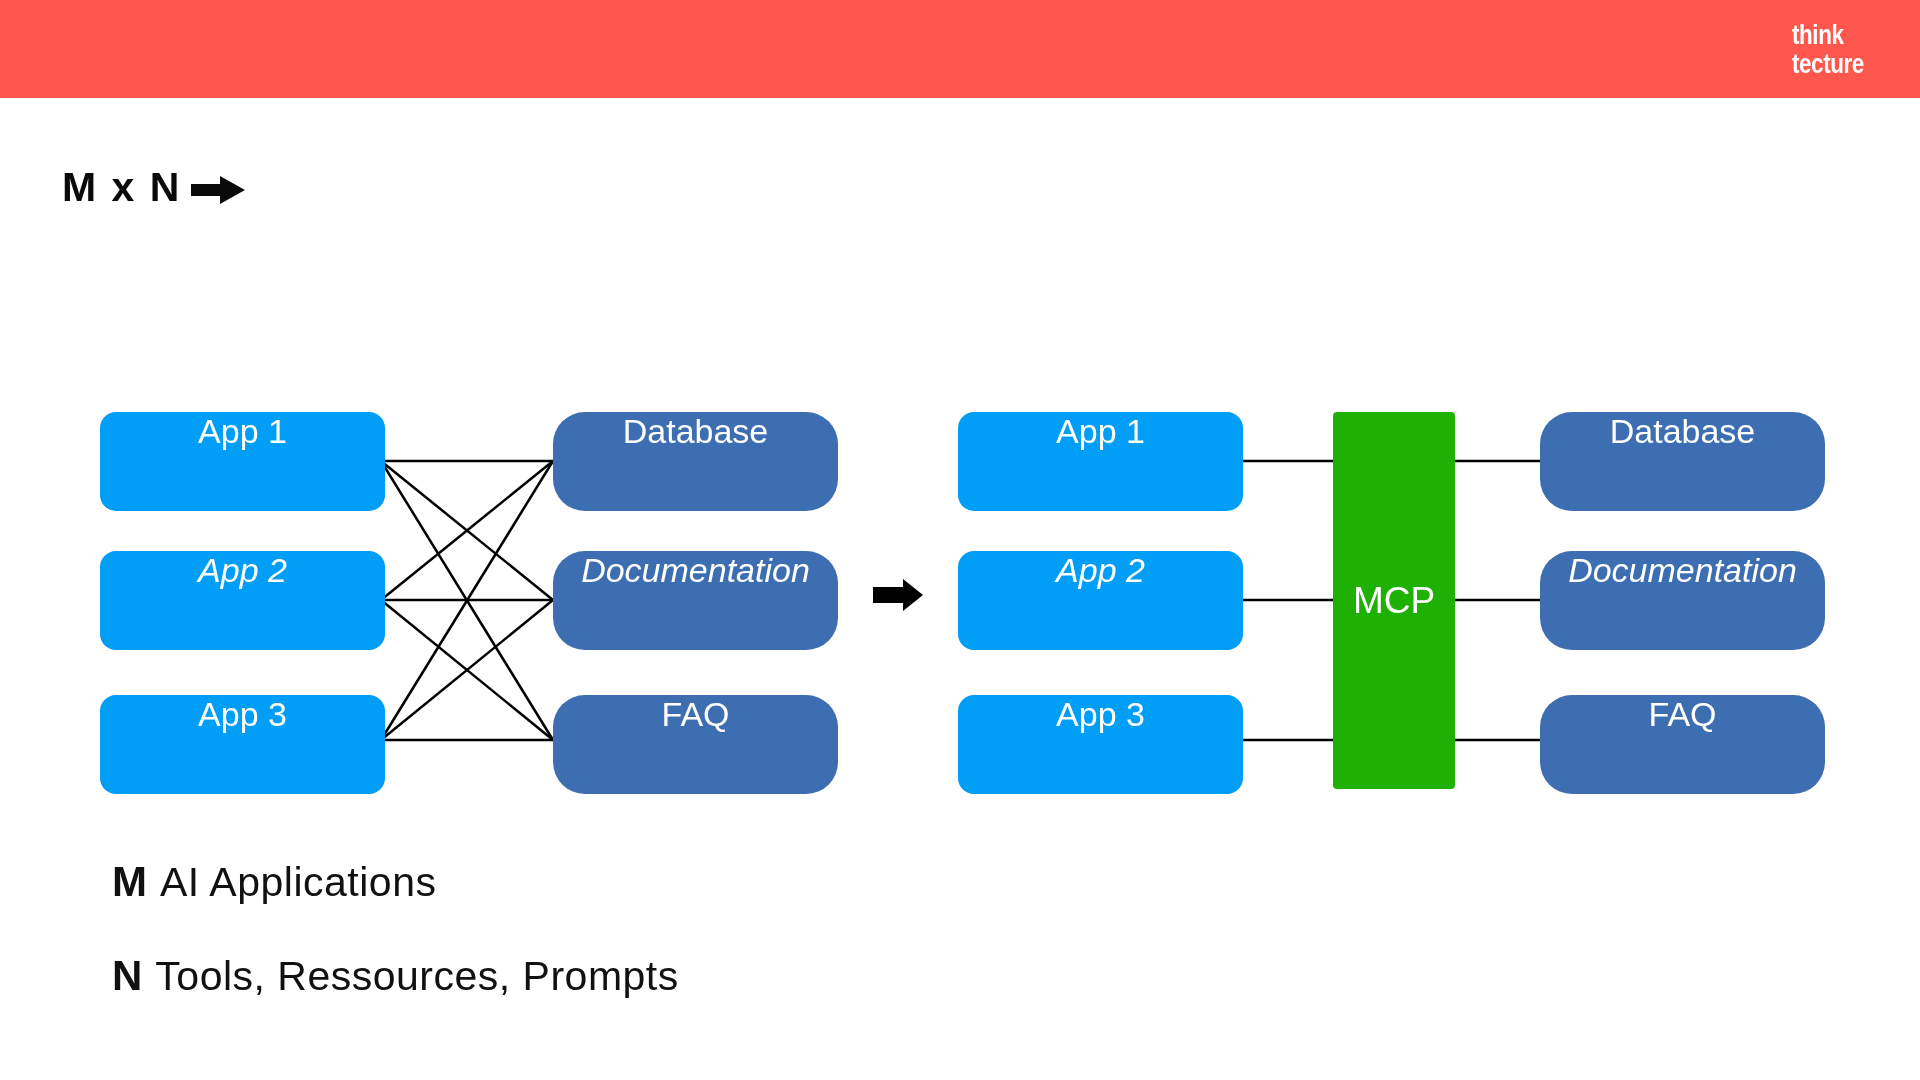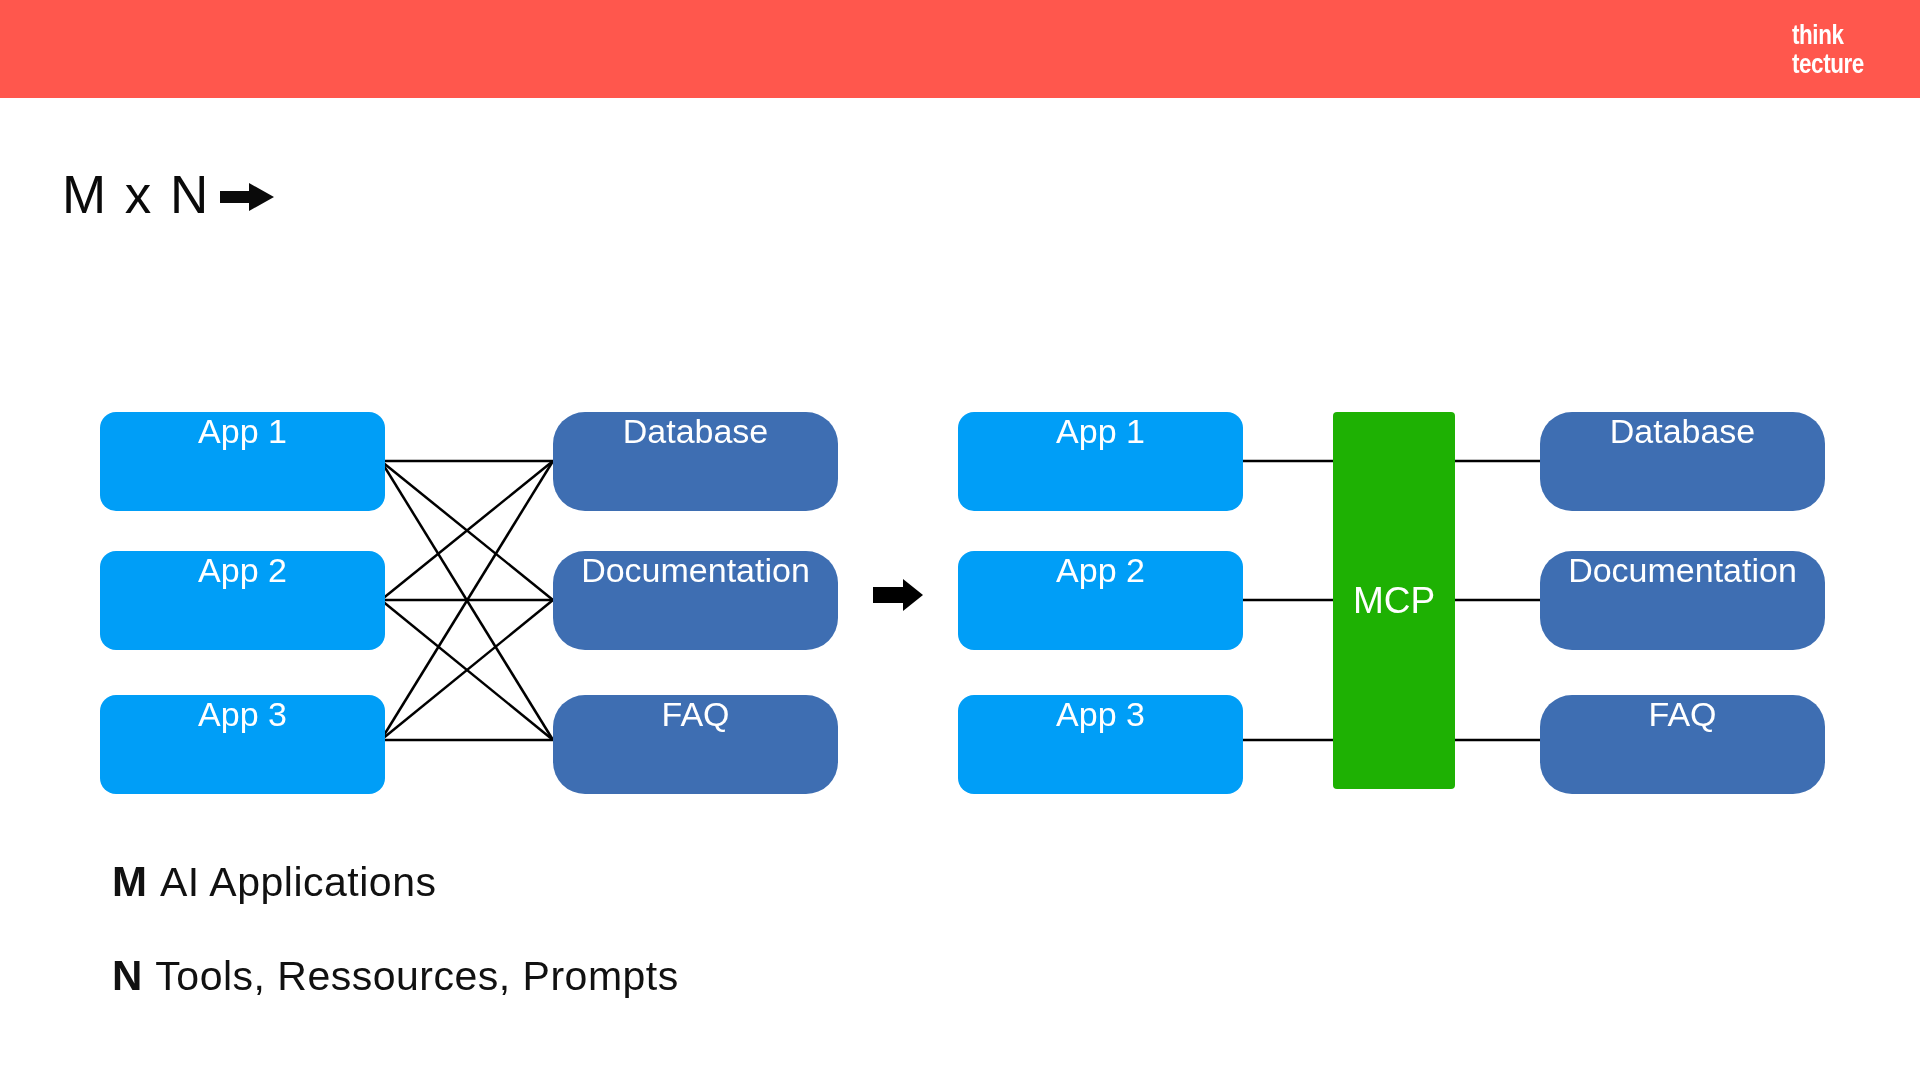--- a/index.html
+++ b/index.html
@@ -29,39 +29,39 @@
     color:#ffffff;font-weight:bold;font-size:28px;line-height:29px;
     letter-spacing:-0.5px;text-align:left;
     transform:scaleX(0.8);transform-origin:top right;
   }
   .logo span{display:block;}
 
   
   .title{
     position:absolute;left:62px;top:164px;
     display:flex;align-items:center;gap:10px;
-    font-size:53px;font-weight:normal;color:#0a0a0a;letter-spacing:2px;
+    font-size:41px;font-weight:bold;color:#0a0a0a;letter-spacing:2px;
   }
   .title .arrow-svg{display:block;margin-top:4px;}
 
   
   .connectors{
     position:absolute;left:0;top:0;width:1920px;height:1080px;
     pointer-events:none;
   }
 
   
   .box{
     position:absolute;width:285px;height:99px;border-radius:16px;
     display:flex;align-items:flex-start;justify-content:center;
     color:#ffffff;font-size:34px;
   }
   .app{background:var(--app-blue,#009EF7);}
   .server{background:var(--server-blue,#3E6EB2);border-radius:32px;}
-  .row1{top:412px;} .row2{top:551px;} .row3{top:695px;}
+  .row1{top:412px;} .row2{top:551px;font-style:italic;} .row3{top:695px;}
   .col-left-apps{left:100px;}
   .col-left-servers{left:553px;}
   .col-right-apps{left:958px;}
   .col-right-servers{left:1540px;}
   .mcp{
     position:absolute;left:1333px;top:412px;width:122px;height:377px;
     border-radius:4px;background:var(--mcp-green,#1EB103);
     display:flex;align-items:center;justify-content:center;
     color:#ffffff;font-size:37px;
   }

